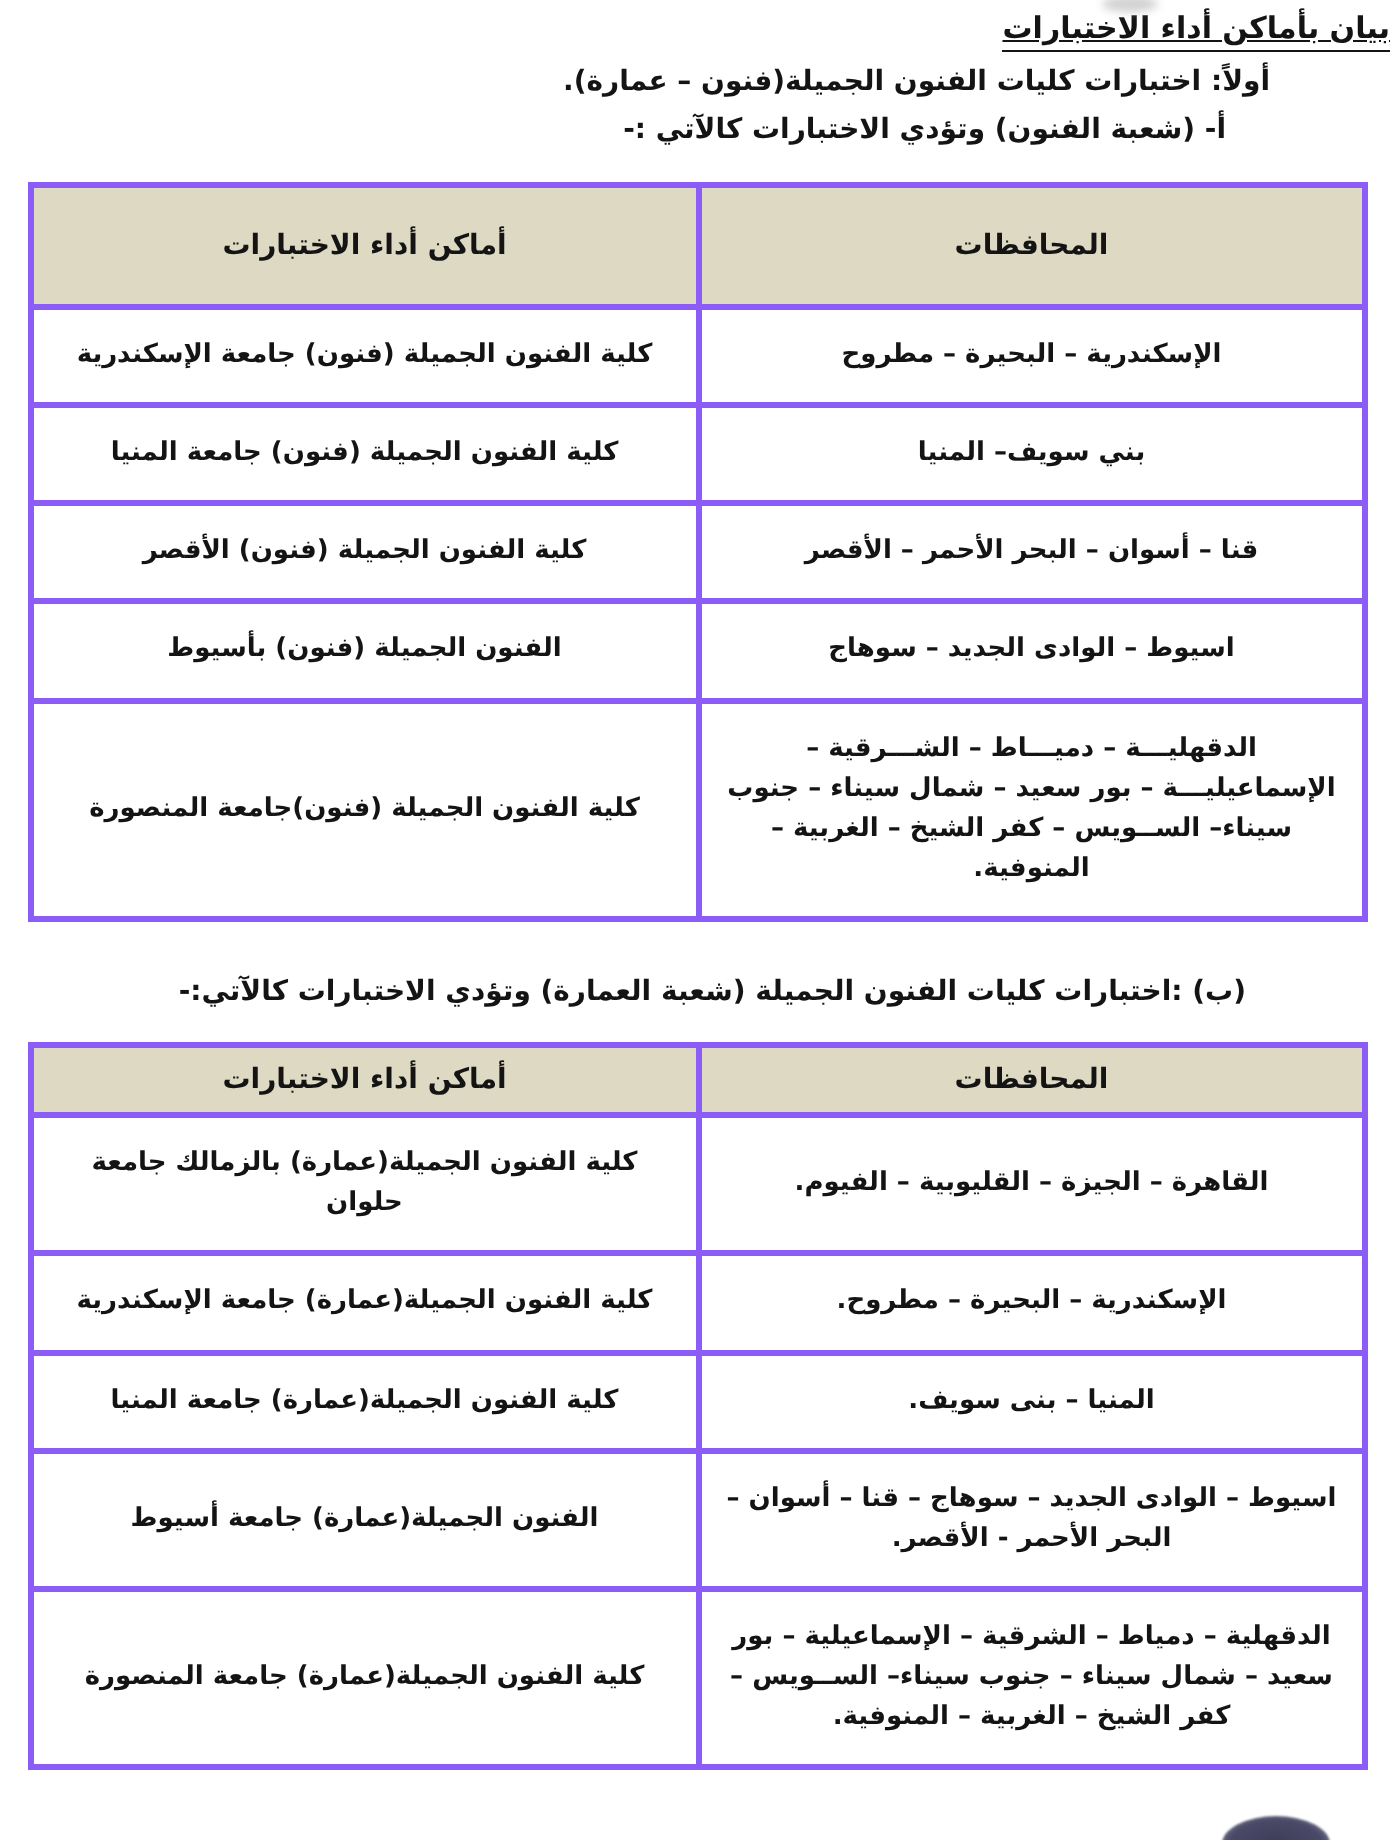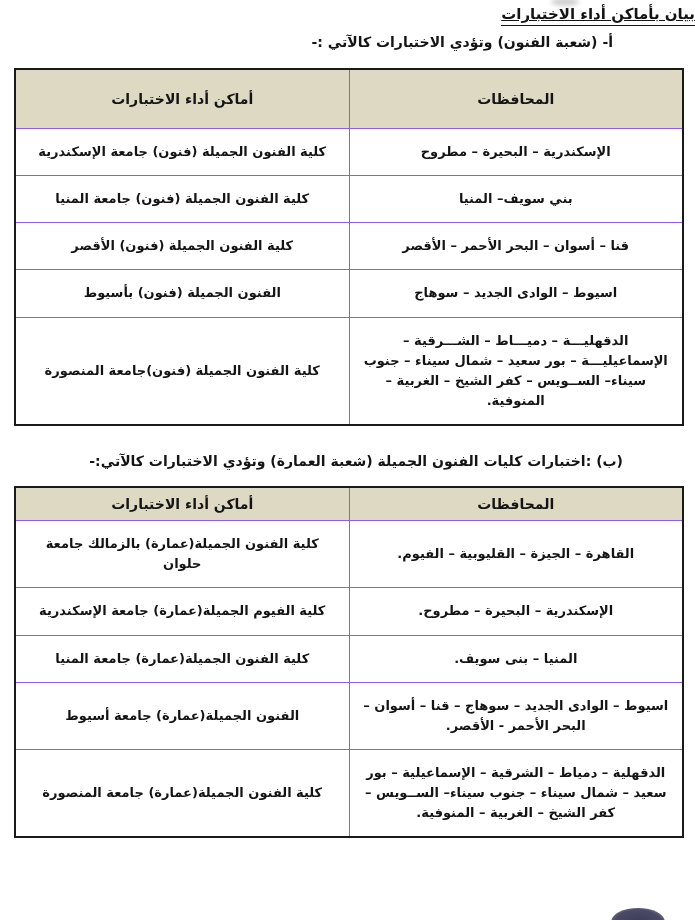--- a/index.html
+++ b/index.html
@@ -48,21 +48,21 @@
   }
   table.exam-table {
     border-collapse: collapse;
     width: 670px;
     margin: 18px 11px 0 14px;
     table-layout: fixed;
     border: 2px solid #1a1a1a;
   }
   table.exam-table th,
   table.exam-table td {
-    border: 1px solid #8b5cf6;
+    border: 3px solid #8b5cf6;
     vertical-align: middle;
   }
   table.exam-table th {
     background: #ddd9c3;
     font-size: 14px;
     text-align: center;
   }
   table.exam-table td {
     font-size: 13px;
     text-align: center;
@@ -106,20 +106,21 @@
 </style>
 </head>
 <body>
 
 <div class="doc">
 
   <div class="title-wrap">
     <span class="title-text">بيان بأماكن أداء الاختبارات</span>
   </div>
 
+  <div class="lead-line">أولاً: اختبارات كليات الفنون الجميلة(فنون – عمارة).</div>
 
   <div class="sub-line">أ-  (شعبة الفنون) وتؤدي الاختبارات كالآتي :-</div>
 
   <table class="exam-table t1">
     <thead>
       <tr>
         <th class="gov">المحافظات</th>
         <th class="loc">أماكن أداء الاختبارات</th>
       </tr>
     </thead>
@@ -156,21 +157,21 @@
         <th class="loc">أماكن أداء الاختبارات</th>
       </tr>
     </thead>
     <tbody>
         <tr>
           <td class="gov">القاهرة – الجيزة – القليوبية – الفيوم.</td>
           <td class="loc">كلية الفنون الجميلة(عمارة) بالزمالك جامعة حلوان</td>
         </tr>
         <tr>
           <td class="gov">الإسكندرية – البحيرة – مطروح.</td>
-          <td class="loc">كلية الفيوم الجميلة(عمارة) جامعة الإسكندرية</td>
+          <td class="loc">كلية الفنون الجميلة(عمارة) جامعة الإسكندرية</td>
         </tr>
         <tr>
           <td class="gov">المنيا – بنى سويف.</td>
           <td class="loc">كلية الفنون الجميلة(عمارة) جامعة المنيا</td>
         </tr>
         <tr>
           <td class="gov long">اسيوط – الوادى الجديد – سوهاج – قنا – أسوان – البحر الأحمر - الأقصر.</td>
           <td class="loc">الفنون الجميلة(عمارة) جامعة أسيوط</td>
         </tr>
         <tr>

